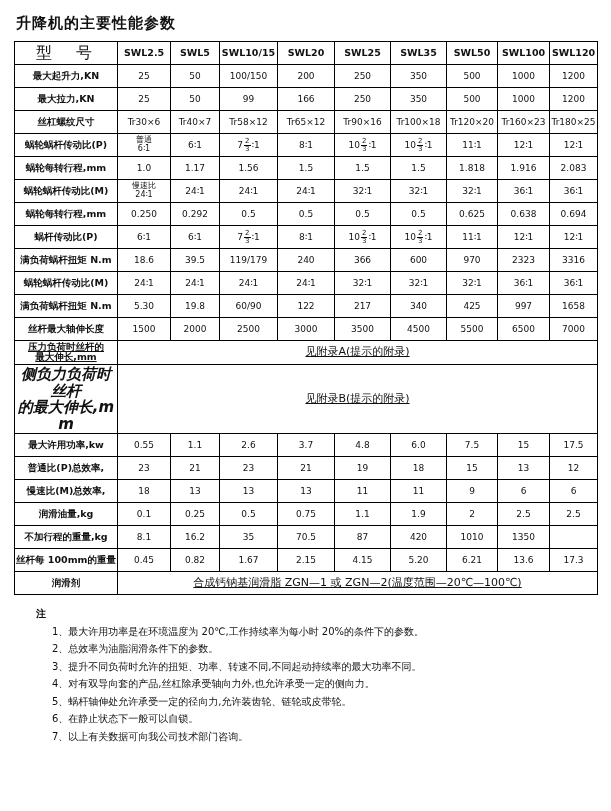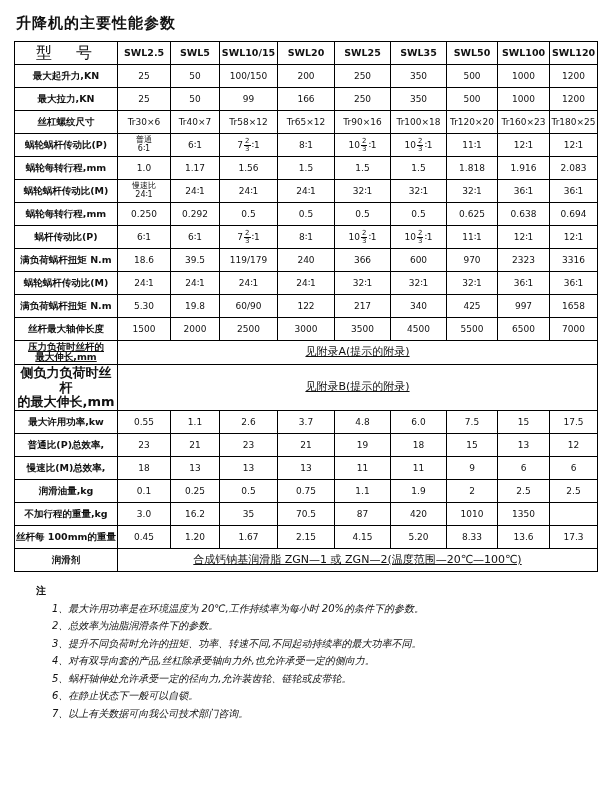--- a/index.html
+++ b/index.html
@@ -76,21 +76,20 @@
   }
   .notes .nlabel{
     font-weight:bold;
     margin-left:22px;
     font-size:10px;
   }
   .notes ol{
     list-style:none;
     margin:0;
     padding:0 0 0 38px;
-    font-style:italic;
   }
   .notes li{
     font-size:10px;
     letter-spacing:0;
   }
 </style>
 </head>
 <body>
 
 <div class="page">
@@ -279,21 +278,21 @@
         <td>6500</td>
         <td>7000</td>
       </tr>
 
       <tr>
         <td class="rowhead"><span class="stack" style="font-size:9.5px;font-weight:bold;text-decoration:underline;">压力负荷时丝杆的<br>最大伸长,mm</span></td>
         <td class="wide" colspan="9">见附录A(提示的附录)</td>
       </tr>
 
       <tr>
-        <td class="rowhead"><span class="stack" style="font-size:13px;font-weight:bold;">侧负力负荷时丝杆<br>的最大伸长,mm</span></td>
+        <td class="rowhead"><span class="stack" style="font-size:15px;font-weight:bold;font-style:italic;">侧负力负荷时丝杆<br>的最大伸长,mm</span></td>
         <td class="wide" colspan="9">见附录B(提示的附录)</td>
       </tr>
 
       <tr>
         <td class="rowhead">最大许用功率,kw</td>
         <td>0.55</td>
         <td>1.1</td>
         <td>2.6</td>
         <td>3.7</td>
         <td>4.8</td>
@@ -337,40 +336,40 @@
         <td>0.75</td>
         <td>1.1</td>
         <td>1.9</td>
         <td>2</td>
         <td>2.5</td>
         <td>2.5</td>
       </tr>
 
       <tr>
         <td class="rowhead">不加行程的重量,kg</td>
-        <td>3.0</td>
+        <td>8.1</td>
         <td>16.2</td>
         <td>35</td>
         <td>70.5</td>
         <td>87</td>
         <td>420</td>
         <td>1010</td>
         <td>1350</td>
         <td></td>
       </tr>
 
       <tr>
         <td class="rowhead">丝杆每 100mm的重量</td>
         <td>0.45</td>
-        <td>1.20</td>
+        <td>0.82</td>
         <td>1.67</td>
         <td>2.15</td>
         <td>4.15</td>
         <td>5.20</td>
-        <td>8.33</td>
+        <td>6.21</td>
         <td>13.6</td>
         <td>17.3</td>
       </tr>
 
       <tr>
         <td class="rowhead">润滑剂</td>
         <td class="wide" colspan="9">合成钙钠基润滑脂 ZGN—1 或 ZGN—2(温度范围—20℃—100℃)</td>
       </tr>
     </tbody>
   </table>

